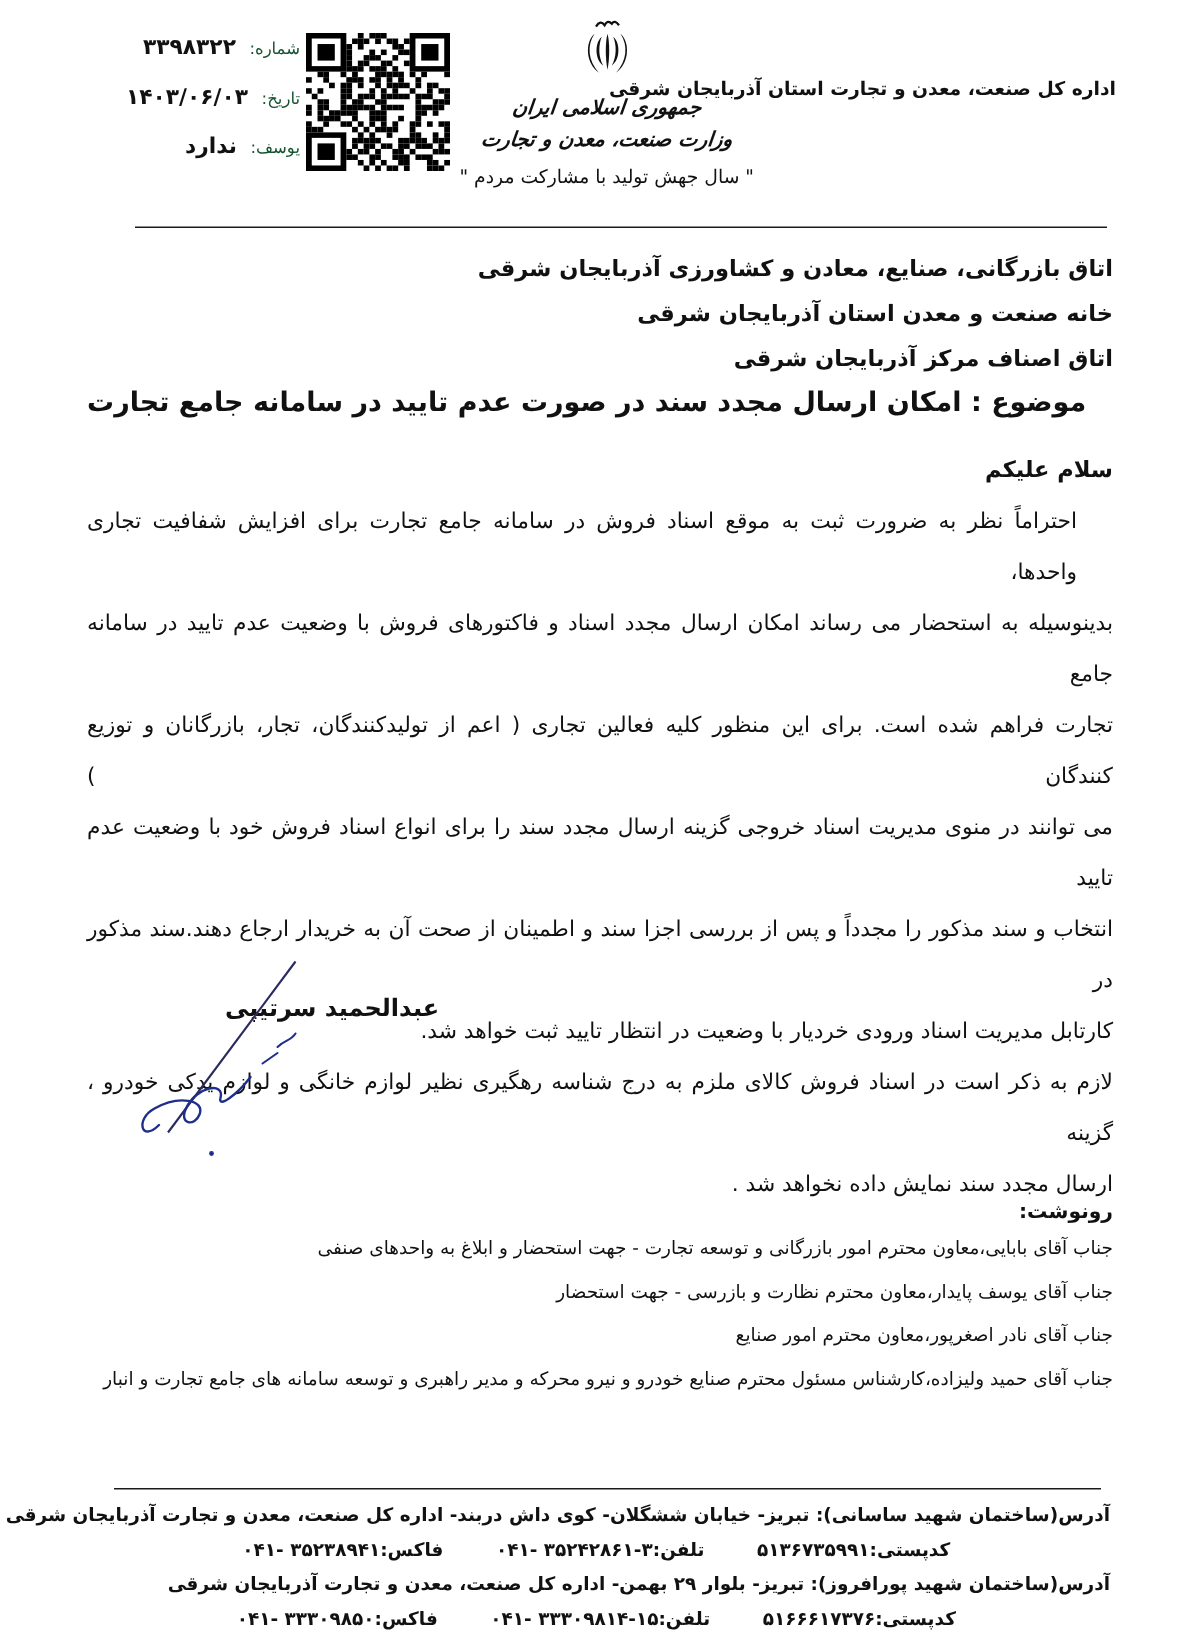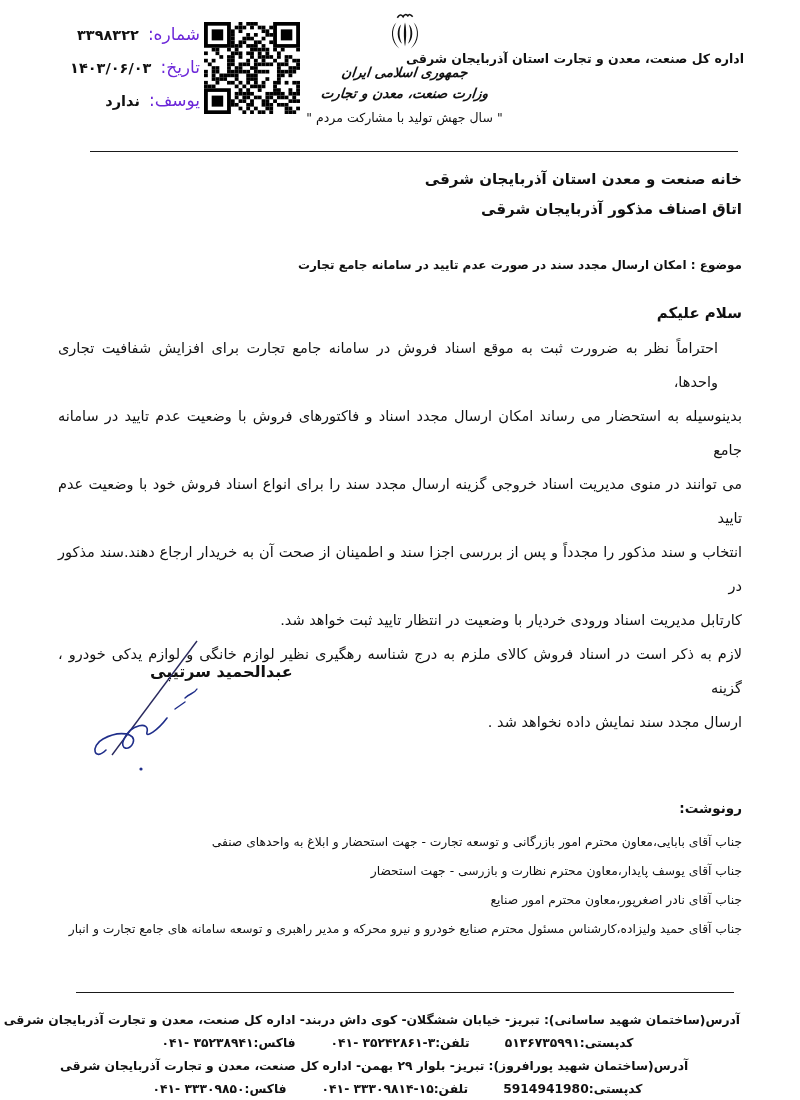--- a/index.html
+++ b/index.html
@@ -3,58 +3,58 @@
 <meta charset="utf-8">
 <style>
   html,body{margin:0;padding:0;background:#e8e8e8;}
   .page{
     position:relative;width:800px;height:1100px;margin:0 auto;background:#ffffff;
     font-family:"DejaVu Sans",sans-serif;color:#111;direction:rtl;overflow:hidden;
   }
   
   .meta{position:absolute;left:60px;top:24px;width:140px;}
   .meta-row{display:flex;direction:rtl;align-items:baseline;height:33px;}
-  .meta-label{font-size:17px;color:#6d28d9;margin-left:9px;white-space:nowrap;}
+  .meta-label{font-size:11px;color:#14532d;margin-left:9px;white-space:nowrap;}
   .meta-value{font-size:14.5px;font-weight:bold;white-space:nowrap;letter-spacing:.5px;}
   
   .qr{position:absolute;left:204px;top:22px;width:96px;height:92px;}
   
   .emblem-block{position:absolute;left:302px;top:12px;width:205px;text-align:center;}
   .emblem-svg{display:inline-block;}
   .org-line{font-family:"DejaVu Serif",serif;font-style:italic;font-weight:bold;
     font-size:13.5px;line-height:21px;transform:skewX(-6deg);}
   .slogan{font-size:12.5px;line-height:18px;margin-top:5px;white-space:nowrap;}
   
   .org-right{position:absolute;left:474px;top:48px;width:270px;text-align:center;}
   .org-right-title{font-size:12.5px;font-weight:bold;white-space:nowrap;line-height:22px;}
   .org-right-sub{font-size:13px;font-weight:bold;line-height:26px;}
   
   .rule-top{position:absolute;left:90px;top:151px;width:648px;border-top:1.6px solid #1a1a1a;}
   .rule-footer{position:absolute;left:76px;top:992px;width:658px;border-top:1.8px solid #1a1a1a;}
   
   .recipients{position:absolute;right:58px;top:164px;width:684px;text-align:right;}
   .recipient{font-size:15px;font-weight:bold;line-height:30px;white-space:nowrap;}
-  .subject{position:absolute;right:58px;top:258px;width:684px;text-align:right;
-    font-size:12px;font-weight:bold;white-space:nowrap;}
+  .subject{position:absolute;right:58px;top:258px;width:684px;text-align:left;
+    font-size:18px;font-weight:bold;white-space:nowrap;}
   .greeting{position:absolute;right:58px;top:304px;font-size:15px;font-weight:bold;}
   
   .body-text{position:absolute;right:58px;top:331px;width:684px;font-size:14.5px;line-height:34px;}
   .bl{text-align:justify;}
   .bl.stretch{text-align-last:justify;}
   .bl.end{text-align-last:right;}
   .bl.indent{padding-right:24px;}
   
   .signer-name{position:absolute;left:150px;top:662px;font-size:16px;font-weight:bold;white-space:nowrap;}
   .sig-svg{position:absolute;left:88px;top:630px;}
   
   .cc{position:absolute;right:58px;top:800px;width:684px;text-align:right;}
-  .cc-title{font-size:13.5px;font-weight:bold;margin-bottom:12px;}
+  .cc-title{font-size:13.5px;font-weight:bold;margin-bottom:2px;}
   .cc-item{font-size:12.3px;line-height:29px;white-space:nowrap;}
   
-  .footer{position:absolute;left:60px;top:999px;width:680px;text-align:left;font-weight:bold;margin-top:10px;}
+  .footer{position:absolute;left:60px;top:999px;width:680px;text-align:right;font-weight:bold;}
   .f-line{font-size:12.3px;line-height:23px;white-space:nowrap;}
   .f-pairs{display:flex;direction:rtl;justify-content:center;gap:30px;font-size:12.3px;line-height:23px;}
   .pair{direction:ltr;unicode-bidi:isolate;white-space:nowrap;}
   .pair .plabel{margin-right:5px;}
 </style>
 </head>
 <body>
 
 <div class="page">
 
@@ -340,31 +340,33 @@
     <div class="slogan">" سال جهش تولید با مشارکت مردم "</div>
   </div>
 
   <div class="org-right">
     <div class="org-right-title">اداره کل صنعت، معدن و تجارت استان آذربایجان شرقی</div>
   </div>
 
   <div class="rule-top"></div>
 
   <div class="recipients">
+    <div class="recipient">اتاق بازرگانی، صنایع، معادن و کشاورزی آذربایجان شرقی</div>
     <div class="recipient">خانه صنعت و معدن استان آذربایجان شرقی</div>
-    <div class="recipient">اتاق اصناف مذکور آذربایجان شرقی</div>
+    <div class="recipient">اتاق اصناف مرکز آذربایجان شرقی</div>
   </div>
 
   <div class="subject">موضوع : امکان ارسال مجدد سند در صورت عدم تایید در سامانه جامع تجارت</div>
 
   <div class="greeting">سلام علیکم</div>
 
   <div class="body-text">
     <div class="bl stretch indent">احتراماً نظر به ضرورت ثبت به موقع اسناد فروش در سامانه جامع تجارت برای افزایش شفافیت تجاری واحدها،</div>
     <div class="bl stretch">بدینوسیله به استحضار می رساند امکان ارسال مجدد اسناد و فاکتورهای فروش با وضعیت عدم تایید در سامانه جامع</div>
+    <div class="bl stretch">تجارت فراهم شده است. برای این منظور کلیه فعالین تجاری ( اعم از تولیدکنندگان، تجار، بازرگانان و توزیع کنندگان )</div>
     <div class="bl stretch">می توانند در منوی مدیریت اسناد خروجی گزینه ارسال مجدد سند را برای انواع اسناد فروش خود با وضعیت عدم تایید</div>
     <div class="bl stretch">انتخاب و سند مذکور را مجدداً و پس از بررسی اجزا سند و اطمینان از صحت آن به خریدار ارجاع دهند.سند مذکور در</div>
     <div class="bl end">کارتابل مدیریت اسناد ورودی خردیار با وضعیت در انتظار تایید ثبت خواهد شد.</div>
     <div class="bl stretch">لازم به ذکر است در اسناد فروش کالای ملزم به درج شناسه رهگیری  نظیر لوازم خانگی و لوازم یدکی خودرو ، گزینه</div>
     <div class="bl end">ارسال مجدد سند نمایش داده نخواهد شد .</div>
   </div>
 
   <div class="signer-name">عبدالحمید سرتیپی</div>
   <svg class="sig-svg" width="170" height="150" viewBox="0 0 170 150" xmlns="http://www.w3.org/2000/svg">
     <line x1="109" y1="11" x2="24" y2="125" stroke="#2a2a5e" stroke-width="1.4"></line>
@@ -385,19 +387,19 @@
 
   <div class="footer">
     <div class="f-line">آدرس(ساختمان شهید ساسانی): تبریز- خیابان ششگلان- کوی داش دربند- اداره کل صنعت، معدن و تجارت آذربایجان شرقی</div>
     <div class="f-pairs">
       <span class="pair"><span class="plabel">کدپستی:</span><span>۵۱۳۶۷۳۵۹۹۱</span></span>
       <span class="pair"><span class="plabel">تلفن:</span><span>۳-۳۵۲۴۲۸۶۱ -۰۴۱</span></span>
       <span class="pair"><span class="plabel">فاکس:</span><span>۳۵۲۳۸۹۴۱ -۰۴۱</span></span>
     </div>
     <div class="f-line">آدرس(ساختمان شهید پورافروز): تبریز- بلوار ۲۹ بهمن- اداره کل صنعت، معدن و تجارت آذربایجان شرقی</div>
     <div class="f-pairs">
-      <span class="pair"><span class="plabel">کدپستی:</span><span>5914941980</span></span>
+      <span class="pair"><span class="plabel">کدپستی:</span><span>۵۱۶۶۶۱۷۳۷۶</span></span>
       <span class="pair"><span class="plabel">تلفن:</span><span>۱۵-۳۳۳۰۹۸۱۴ -۰۴۱</span></span>
       <span class="pair"><span class="plabel">فاکس:</span><span>۳۳۳۰۹۸۵۰ -۰۴۱</span></span>
     </div>
   </div>
 
 </div>
 
 </body></html>

